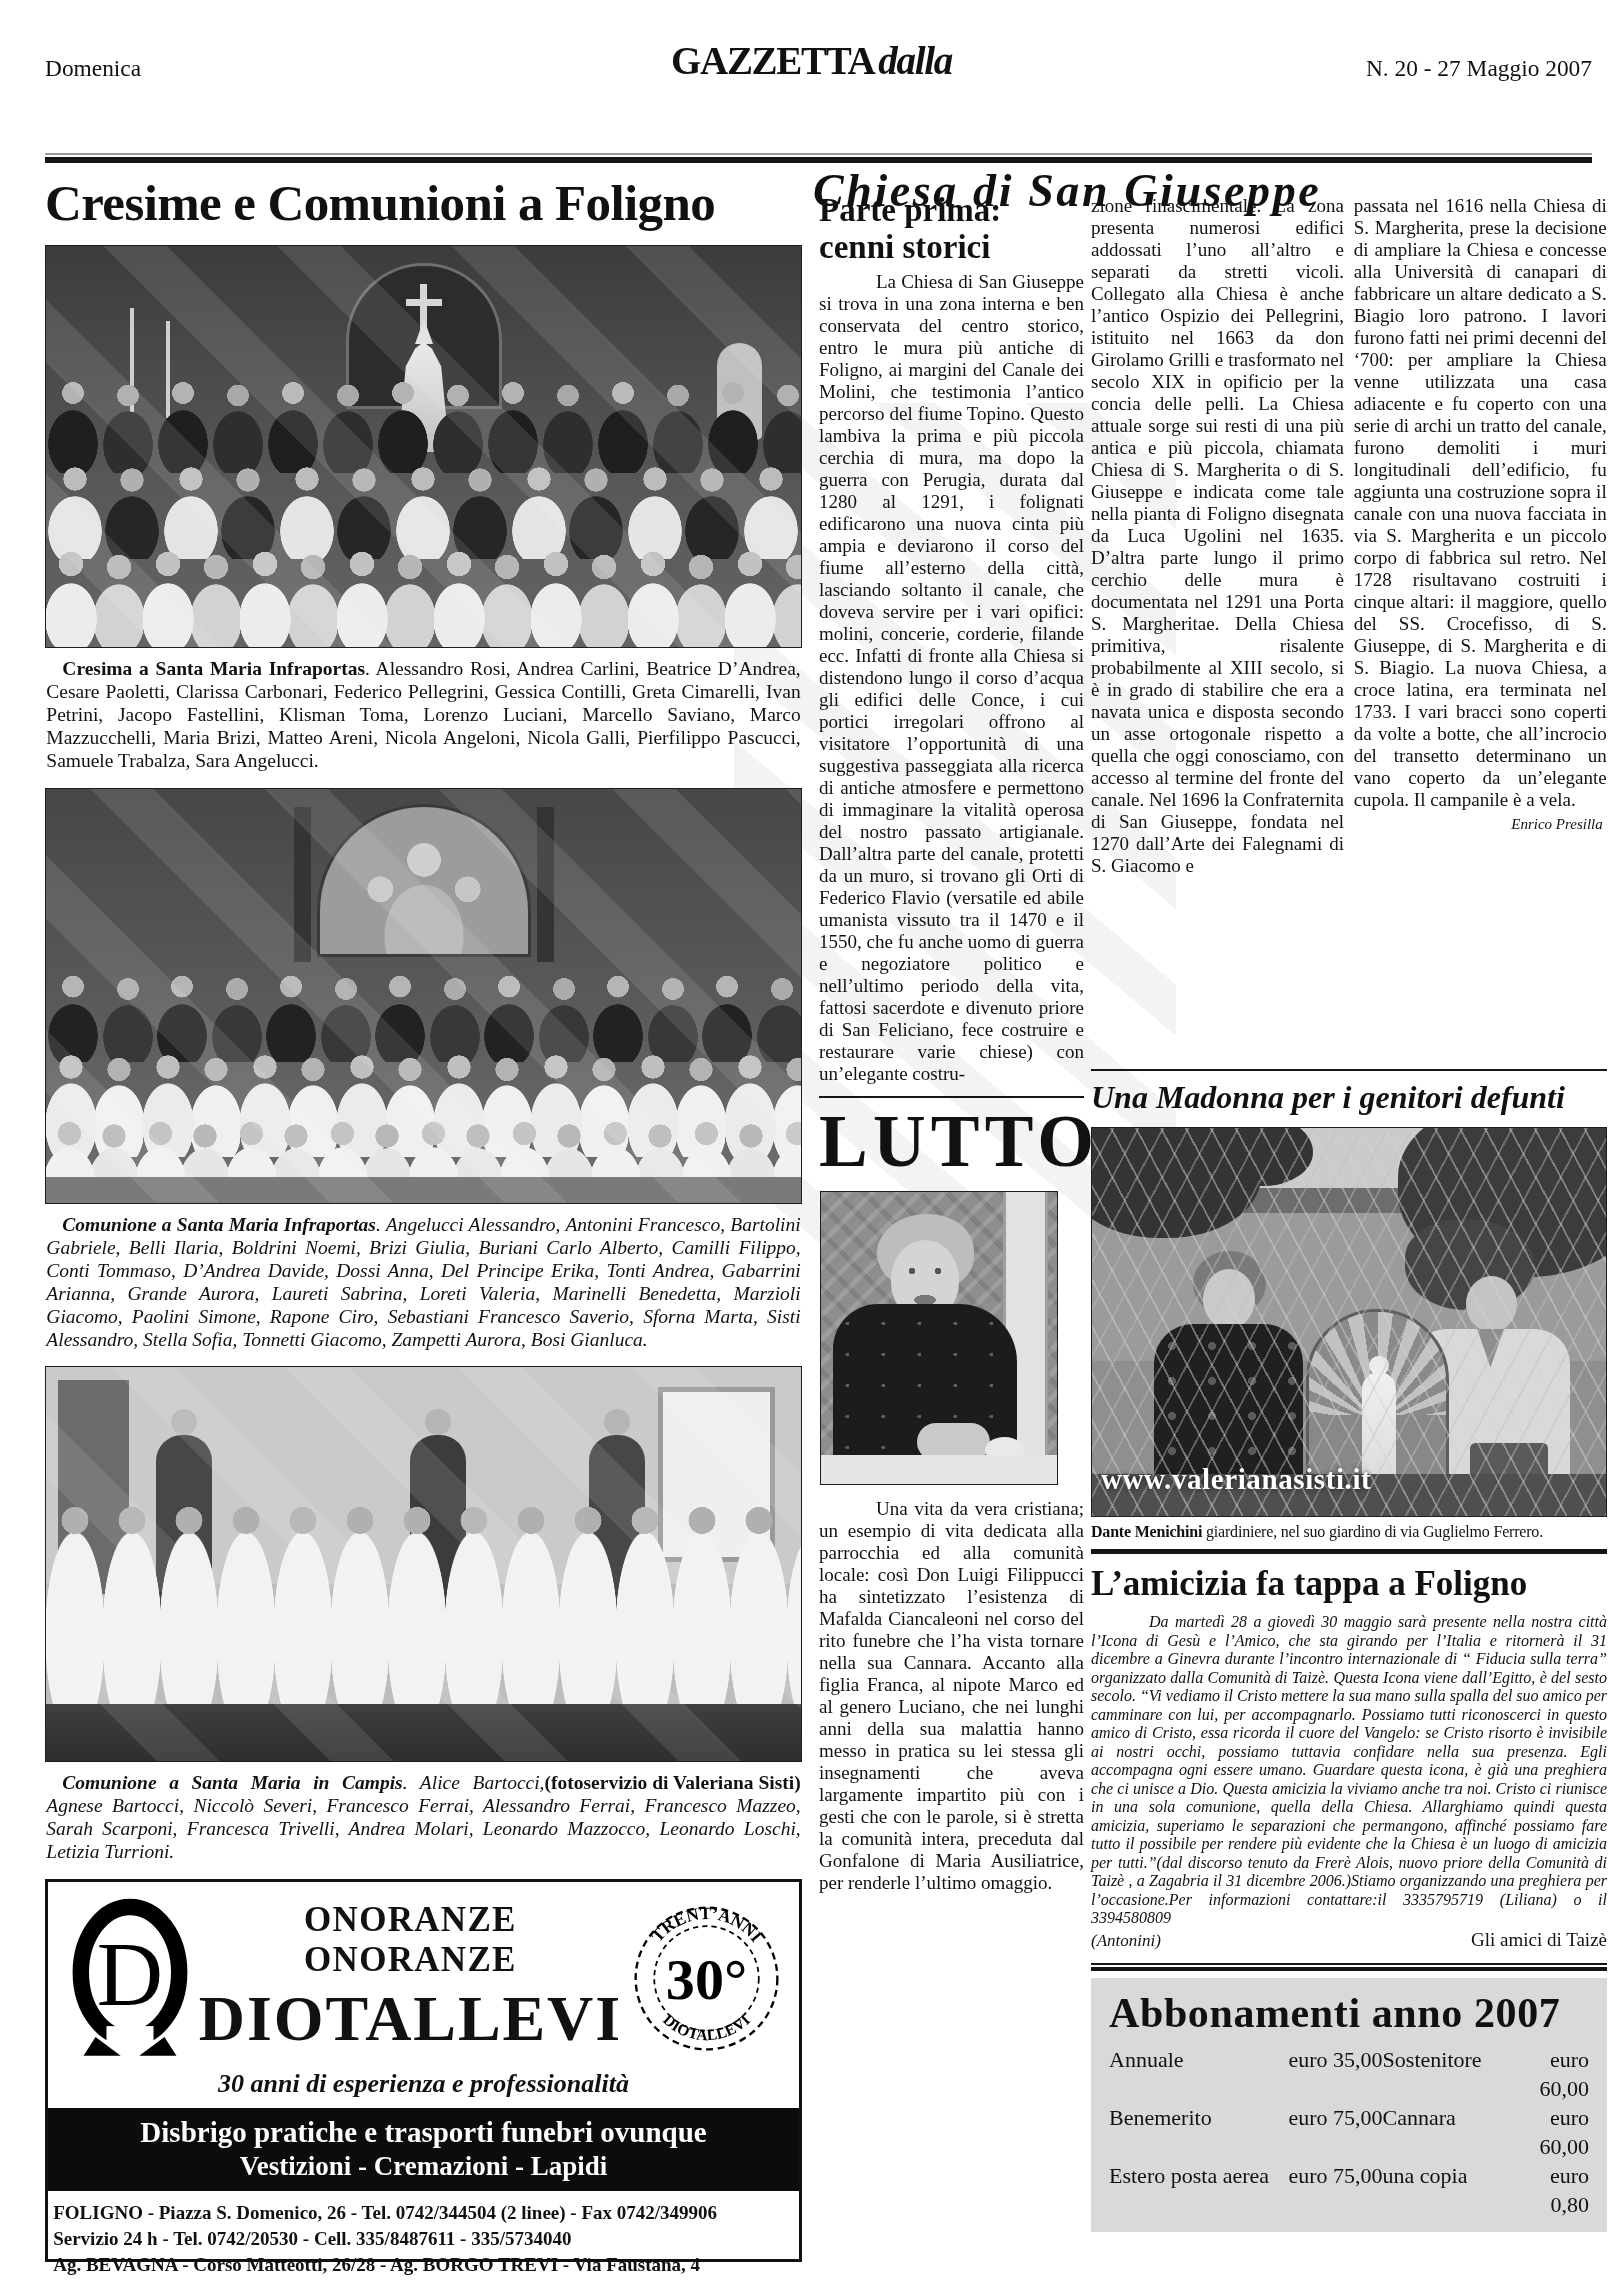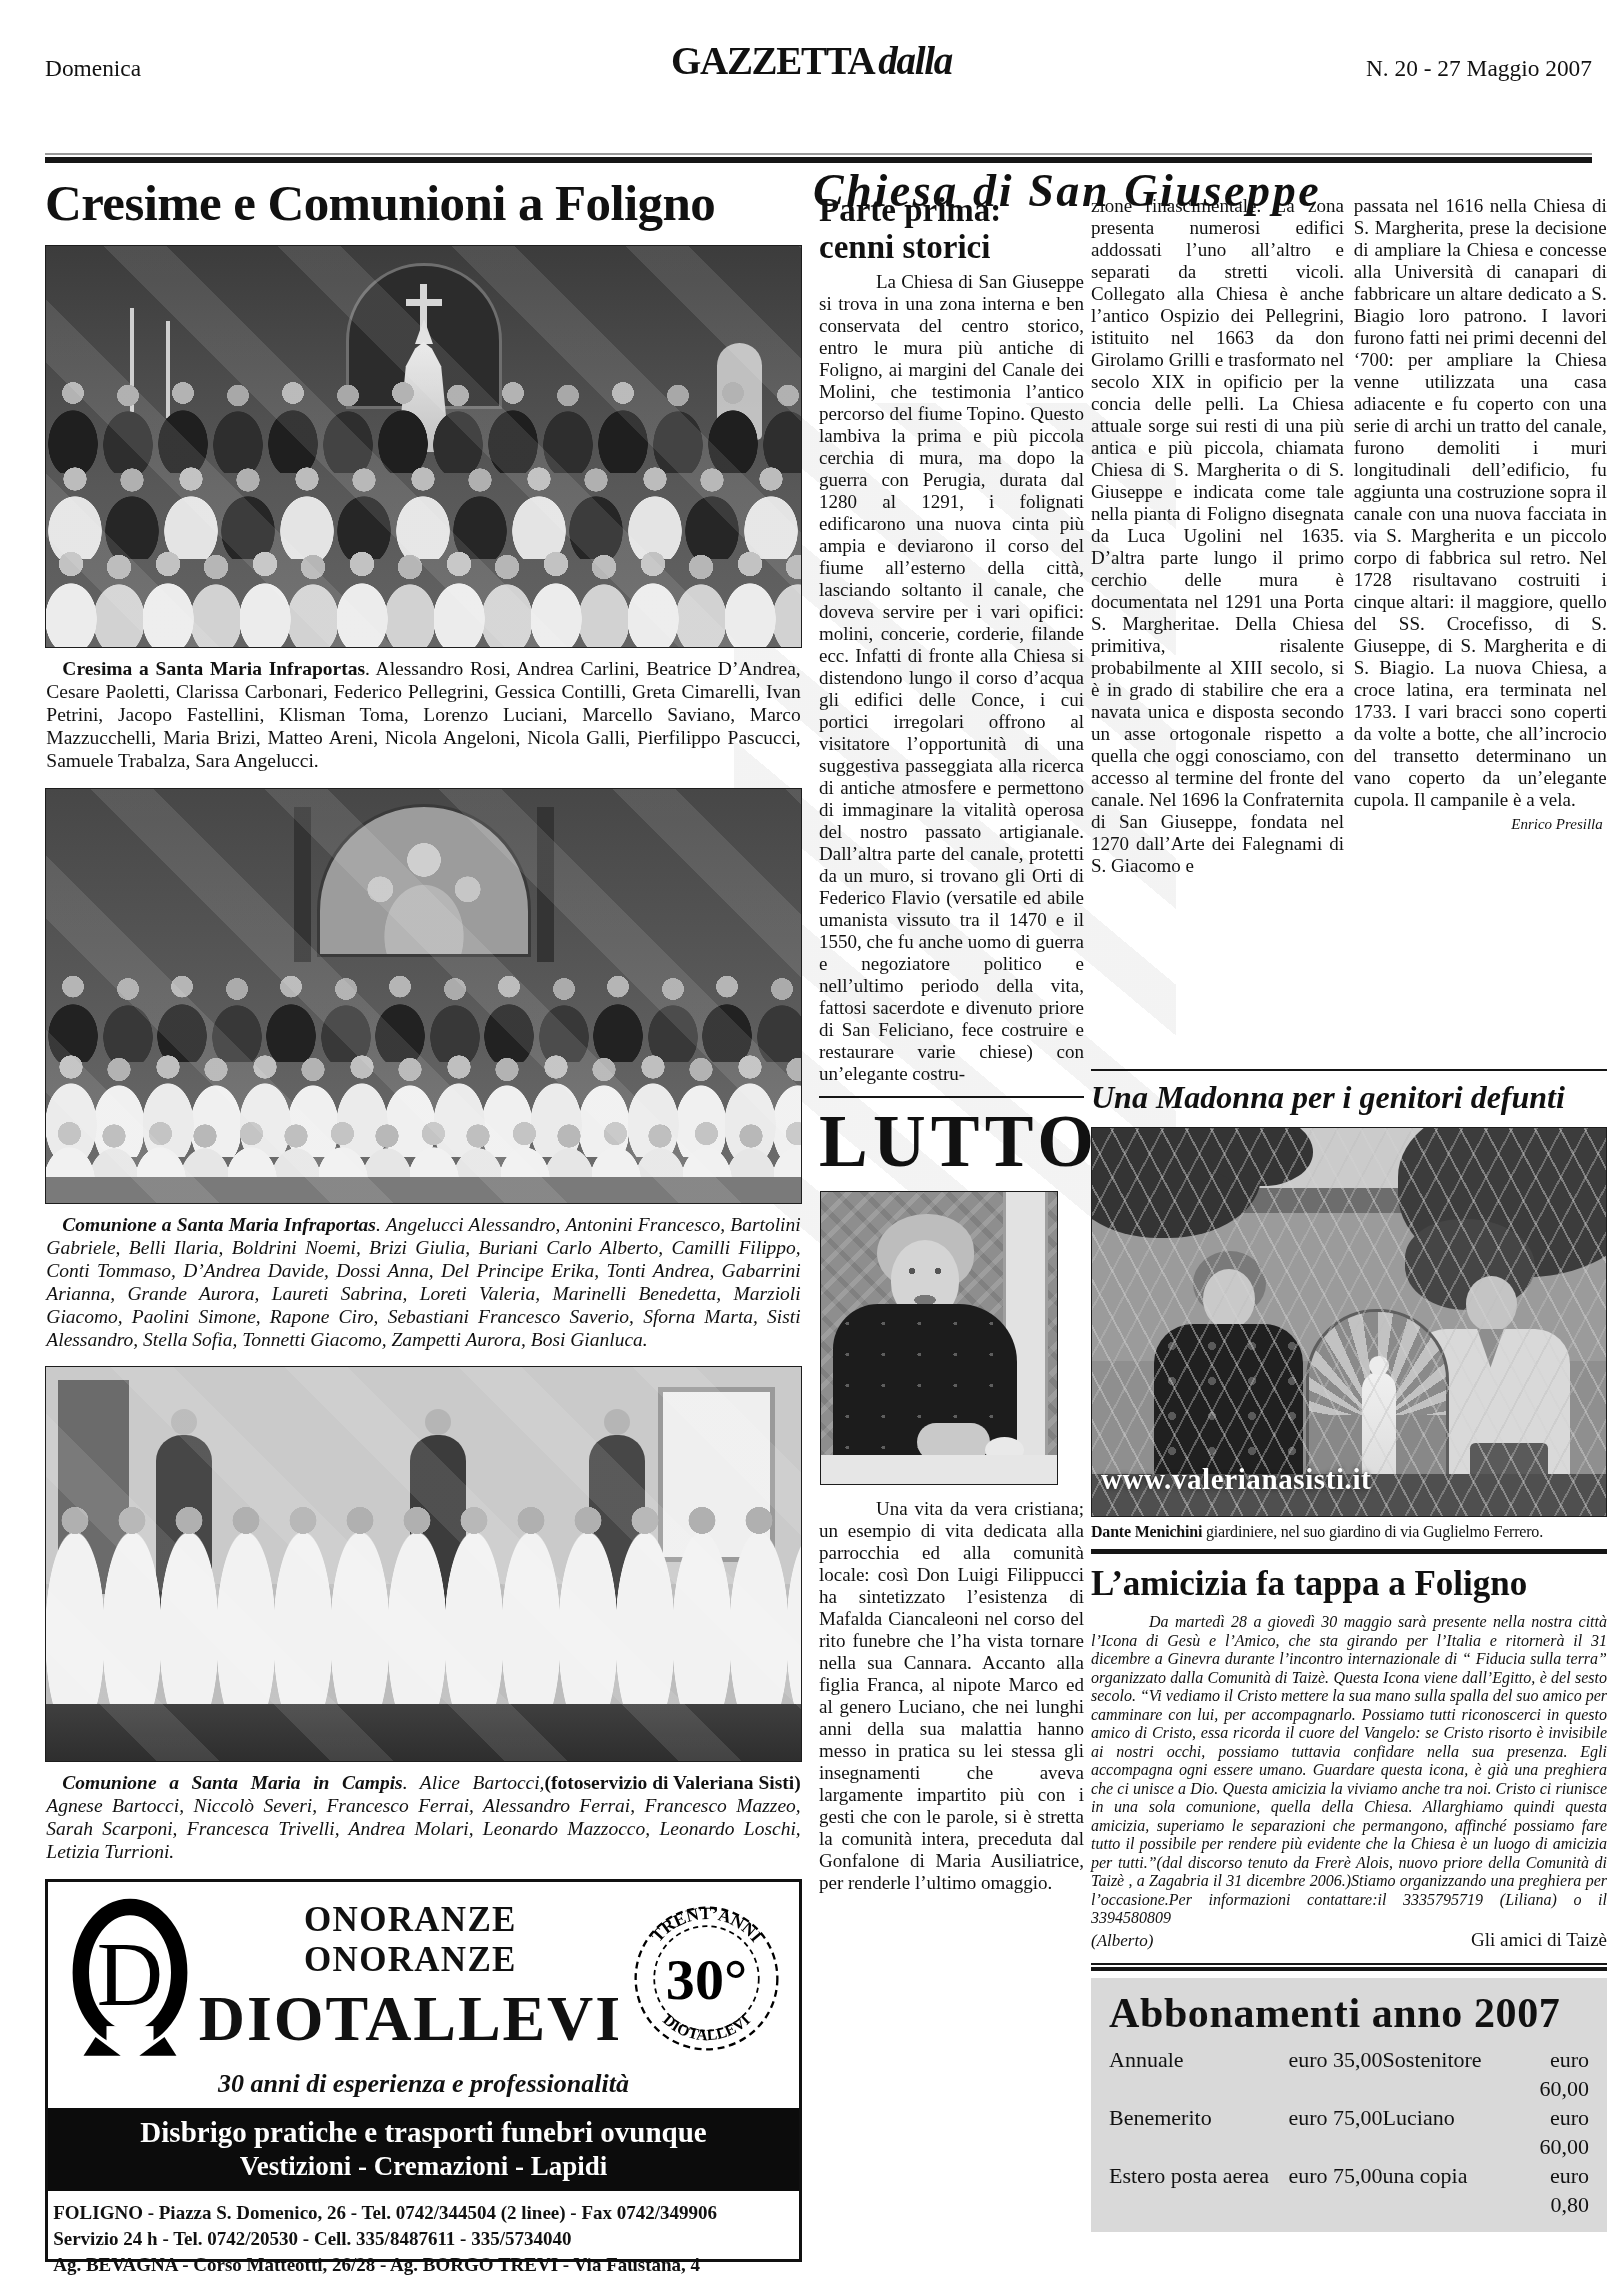--- a/index.html
+++ b/index.html
@@ -374,35 +374,35 @@
     </div>
 
     <div id="madonna-caption" data-interactable="false">
       <span class="lead" data-interactable="false">Dante Menichini</span><span data-interactable="false"> giardiniere, nel suo giardino di via Guglielmo Ferrero.</span>
     </div>
 
     <div class="rule-thick" data-interactable="false"></div>
     <div id="amicizia-title" data-interactable="false">L’amicizia fa tappa a Foligno</div>
     <p id="amicizia-text" data-interactable="false">Da martedì 28 a giovedì 30 maggio sarà presente nella nostra città l’Icona di Gesù e l’Amico, che sta girando per l’Italia e ritornerà il 31 dicembre a Ginevra durante l’incontro internazionale di “ Fiducia sulla terra” organizzato dalla Comunità di Taizè. Questa Icona viene dall’Egitto, è del sesto secolo. “Vi vediamo il Cristo mettere la sua mano sulla spalla del suo amico per camminare con lui, per accompagnarlo. Possiamo tutti riconoscerci in questo amico di Cristo, essa ricorda il cuore del Vangelo: se Cristo risorto è invisibile ai nostri occhi, possiamo tuttavia confidare nella sua presenza. Egli accompagna ogni essere umano. Guardare questa icona, è già una preghiera che ci unisce a Dio. Questa amicizia la viviamo anche tra noi. Cristo ci riunisce in una sola comunione, quella della Chiesa. Allarghiamo quindi questa amicizia, superiamo le separazioni che permangono, affinché possiamo fare tutto il possibile per rendere più evidente che la Chiesa è un luogo di amicizia per tutti.”(dal discorso tenuto da Frerè Alois, nuovo priore della Comunità di Taizè , a Zagabria il 31 dicembre 2006.)Stiamo organizzando una preghiera per l’occasione.Per informazioni contattare:il 3335795719 (Liliana) o il 3394580809</p>
     <div id="amicizia-footer" data-interactable="false">
-      <span class="left" data-interactable="false">(Alberto)</span>
+      <span class="left" data-interactable="false">(Antonini)</span>
       <span class="right" data-interactable="false">Gli amici di Taizè</span>
     </div>
 
     <div class="rule-double" data-interactable="false"></div>
     <div id="abbonamenti" data-interactable="false">
       <div id="abbonamenti-title" data-interactable="false">Abbonamenti anno 2007</div>
       <div id="abbonamenti-table" data-interactable="false">
         <div data-interactable="false">Annuale</div>
         <div class="val" data-interactable="false">euro 35,00</div>
         <div data-interactable="false">Sostenitore</div>
         <div class="val" data-interactable="false">euro 60,00</div>
         <div data-interactable="false">Benemerito</div>
         <div class="val" data-interactable="false">euro 75,00</div>
-        <div data-interactable="false">Luciano</div>
+        <div data-interactable="false">Cannara</div>
         <div class="val" data-interactable="false">euro 60,00</div>
         <div data-interactable="false">Estero posta aerea</div>
         <div class="val" data-interactable="false">euro 75,00</div>
         <div data-interactable="false">una copia</div>
         <div class="val" data-interactable="false">euro 0,80</div>
       </div>
     </div>
   </div>
 
 </div>

